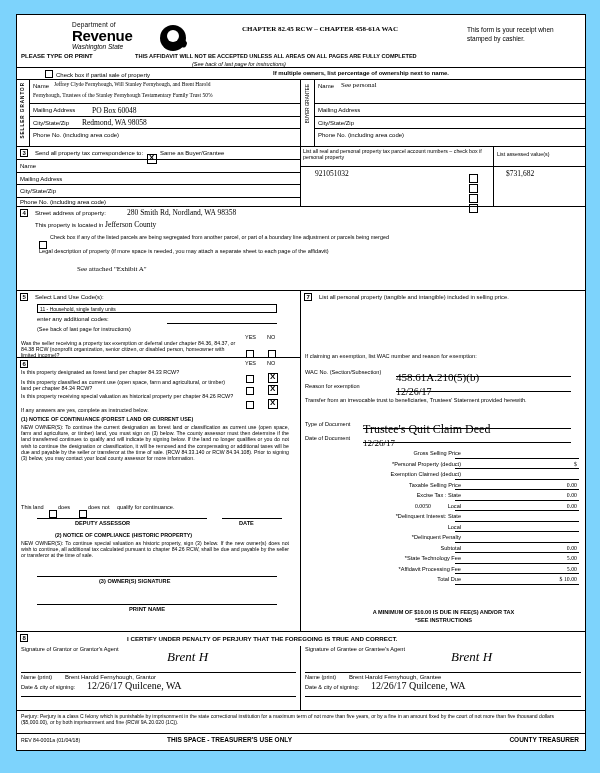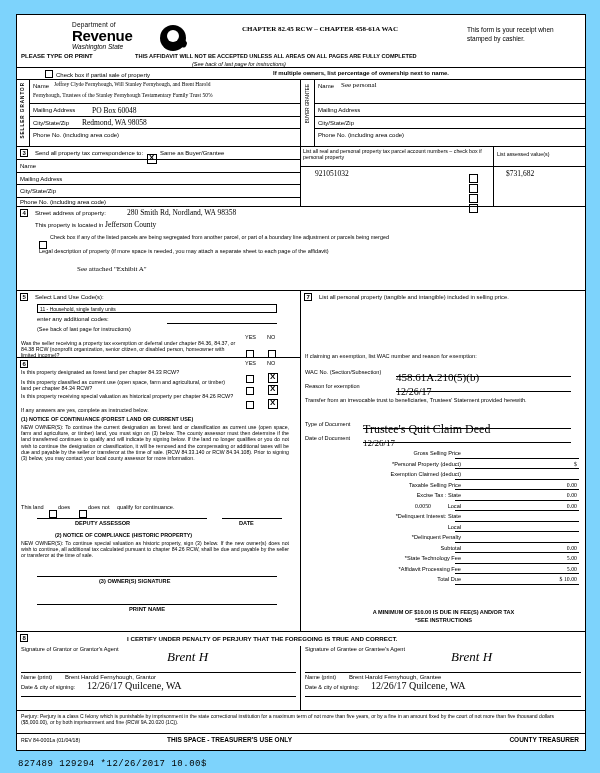--- a/index.html
+++ b/index.html
@@ -351,14 +351,13 @@
       <div style="position:absolute;left:4px;top:2px;right:4px;font-size:5.1px;line-height:6.2px;">Perjury: Perjury is a class C felony which is punishable by imprisonment in the state correctional institution for a maximum term of not more than five years, or by a fine in an amount fixed by the court of not more than five thousand dollars ($5,000.00), or by both imprisonment and fine (RCW 9A.20.020 (1C)).</div>
     </div>
 
     <div style="position:relative;height:13px;">
       <div style="position:absolute;left:4px;top:3px;font-size:5.2px;">REV 84-0001a (01/04/18)</div>
       <div style="position:absolute;left:150px;top:2px;font-size:6.5px;font-weight:bold;">THIS SPACE - TREASURER'S USE ONLY</div>
       <div style="position:absolute;right:6px;top:2px;font-size:6.5px;font-weight:bold;">COUNTY TREASURER</div>
     </div>
   </div>
 
-  <div class="stampnum">827489 129294 *12/26/2017 10.00$</div>
 </div>
 
 </body></html>

